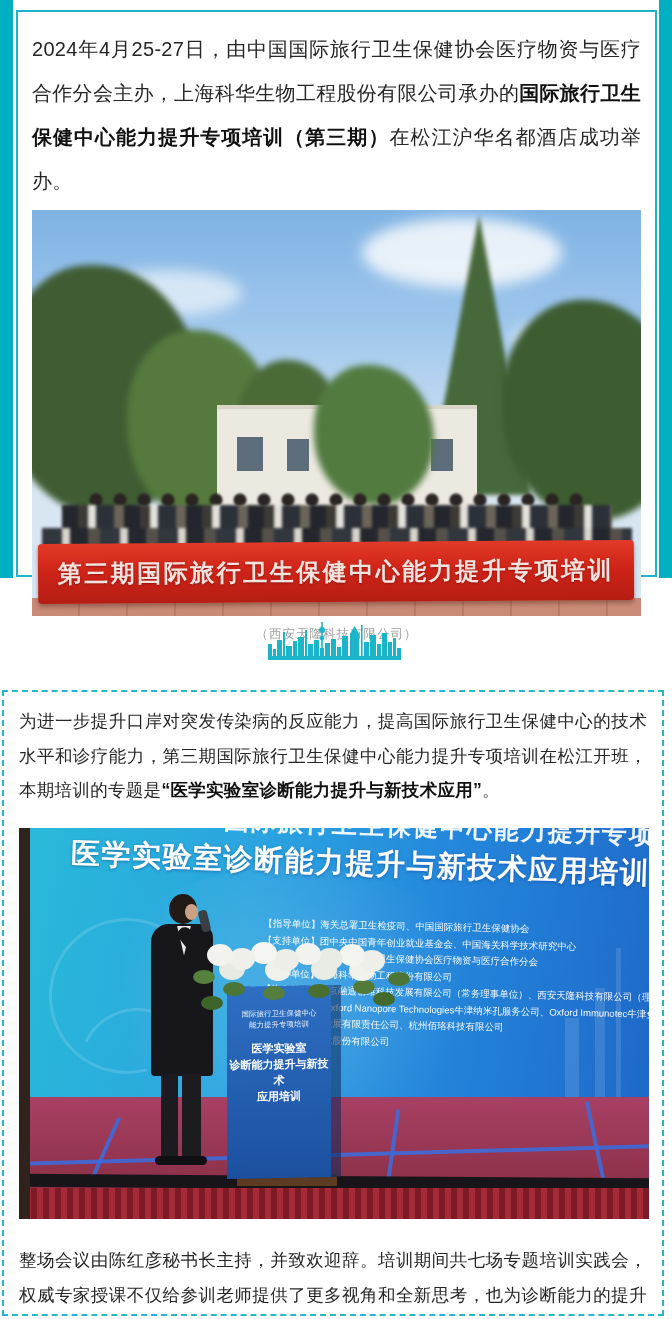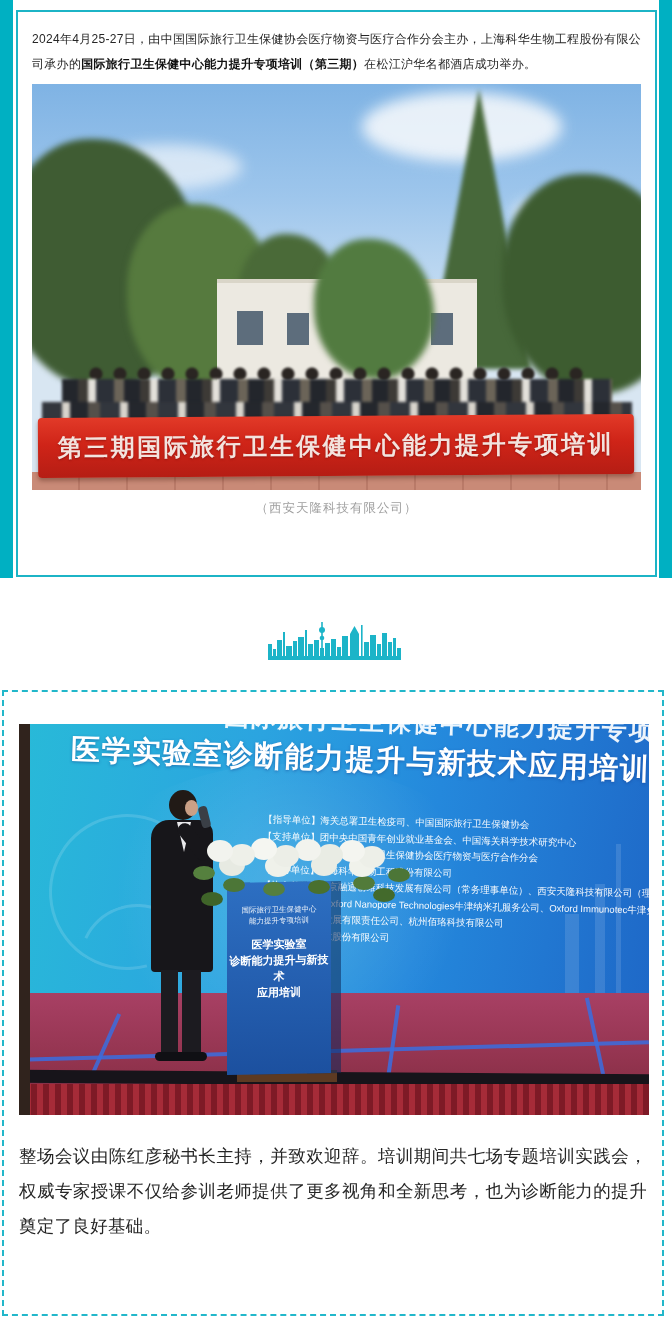--- a/index.html
+++ b/index.html
@@ -6,21 +6,21 @@
   body{width:672px;height:1319px;position:relative;overflow:hidden;
        font-family:"Liberation Sans","DejaVu Sans",sans-serif;color:#2d2d2d;}
 
   
   .strip{position:absolute;top:0;width:13px;height:578px;background:#00b0c2;}
   .strip.left{left:0;}
   .strip.right{right:0;}
   .sec1-box{position:absolute;top:10px;left:16px;width:641px;height:567px;
             border:2px solid #1cb4c6;background:#fff;box-sizing:border-box;
             padding:15px 14px 0 14px;}
-  .para{font-size:12px;line-height:25px;text-align:justify;color:#262626;
+  .para{font-size:20px;line-height:44px;text-align:justify;color:#262626;
         letter-spacing:.3px;margin:0;}
   .para b{font-weight:bold;color:#111;}
 
   
   .photo1{position:relative;width:609px;height:406px;margin-top:7px;overflow:hidden;
           background:linear-gradient(180deg,#7fb3e4 0%,#9ec6ec 28%,#c4dcf2 52%,#d8e6f2 60%);}
   .cloud{position:absolute;background:#f3f7fb;border-radius:50%;filter:blur(7px);opacity:.9;}
   .tree{position:absolute;border-radius:45% 55% 48% 52%;filter:blur(3px);}
   .conifer{position:absolute;width:0;height:0;filter:blur(2px);}
   .building1{position:absolute;left:185px;top:195px;width:260px;height:105px;
@@ -177,20 +177,21 @@
         <rect x="116" y="15" width="5" height="27"></rect>
       <rect x="122" y="24" width="4" height="18"></rect>
         <rect x="127" y="20" width="3" height="22"></rect>
       <rect x="131" y="30" width="4" height="12"></rect>
       <rect x="2" y="38" width="133" height="4"></rect>
     </g>
   </svg>
 </div>
 
 <div class="sec2-box">
+  <p class="para para2"><span>为进一步提升口岸对突发传染病的反应能力，提高国际旅行卫生保健中心的技术水平和诊疗能力，第三期国际旅行卫生保健中心能力提升专项培训在松江开班，本期培训的专题是</span><b>“医学实验室诊断能力提升与新技术应用”</b><span>。</span></p>
 
   <div class="photo2">
     <div class="p2-glow"></div>
     <div class="dna" style="left:30px;top:90px;width:150px;height:150px;border-right-color:transparent;transform:rotate(30deg);"></div>
     <div class="dna" style="left:60px;top:180px;width:110px;height:110px;border-left-color:transparent;transform:rotate(-20deg);"></div>
     <div class="wm" style="right:28px;top:120px;width:5px;height:150px;"></div>
     <div class="wm" style="right:44px;top:160px;width:10px;height:110px;"></div>
     <div class="wm" style="right:70px;top:190px;width:14px;height:80px;"></div>
 
     <div class="p2-titlecut">国际旅行卫生保健中心能力提升专项培训</div>

